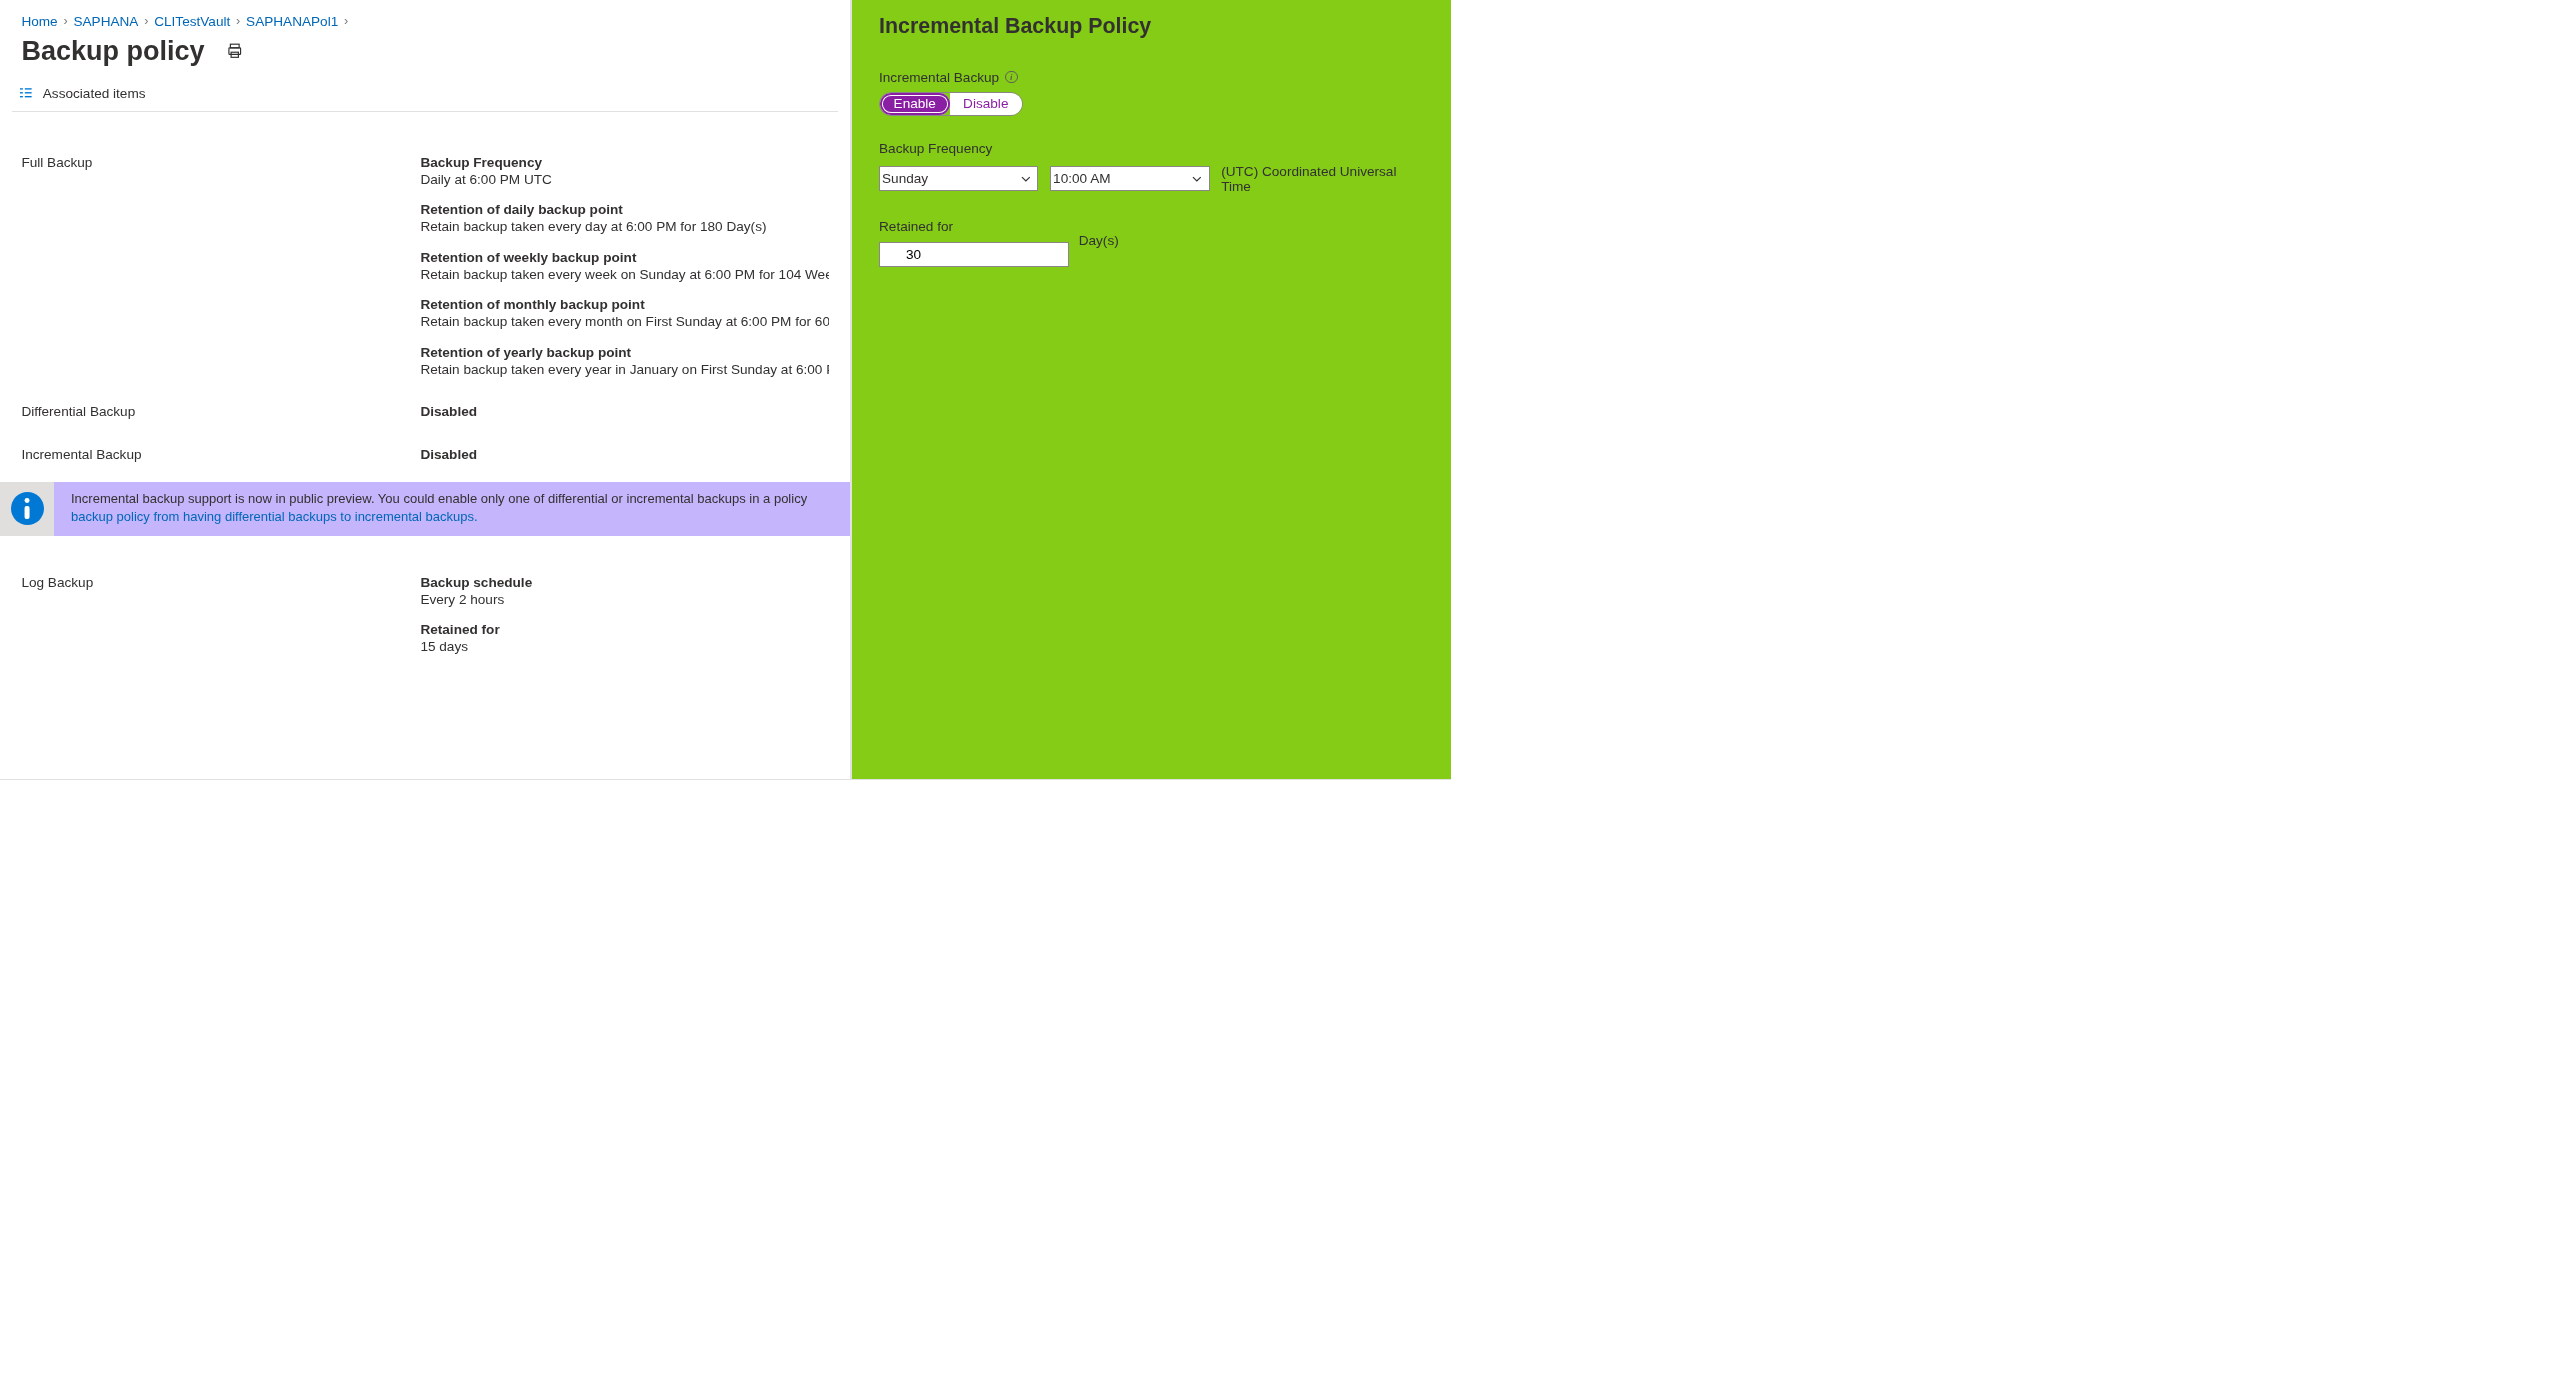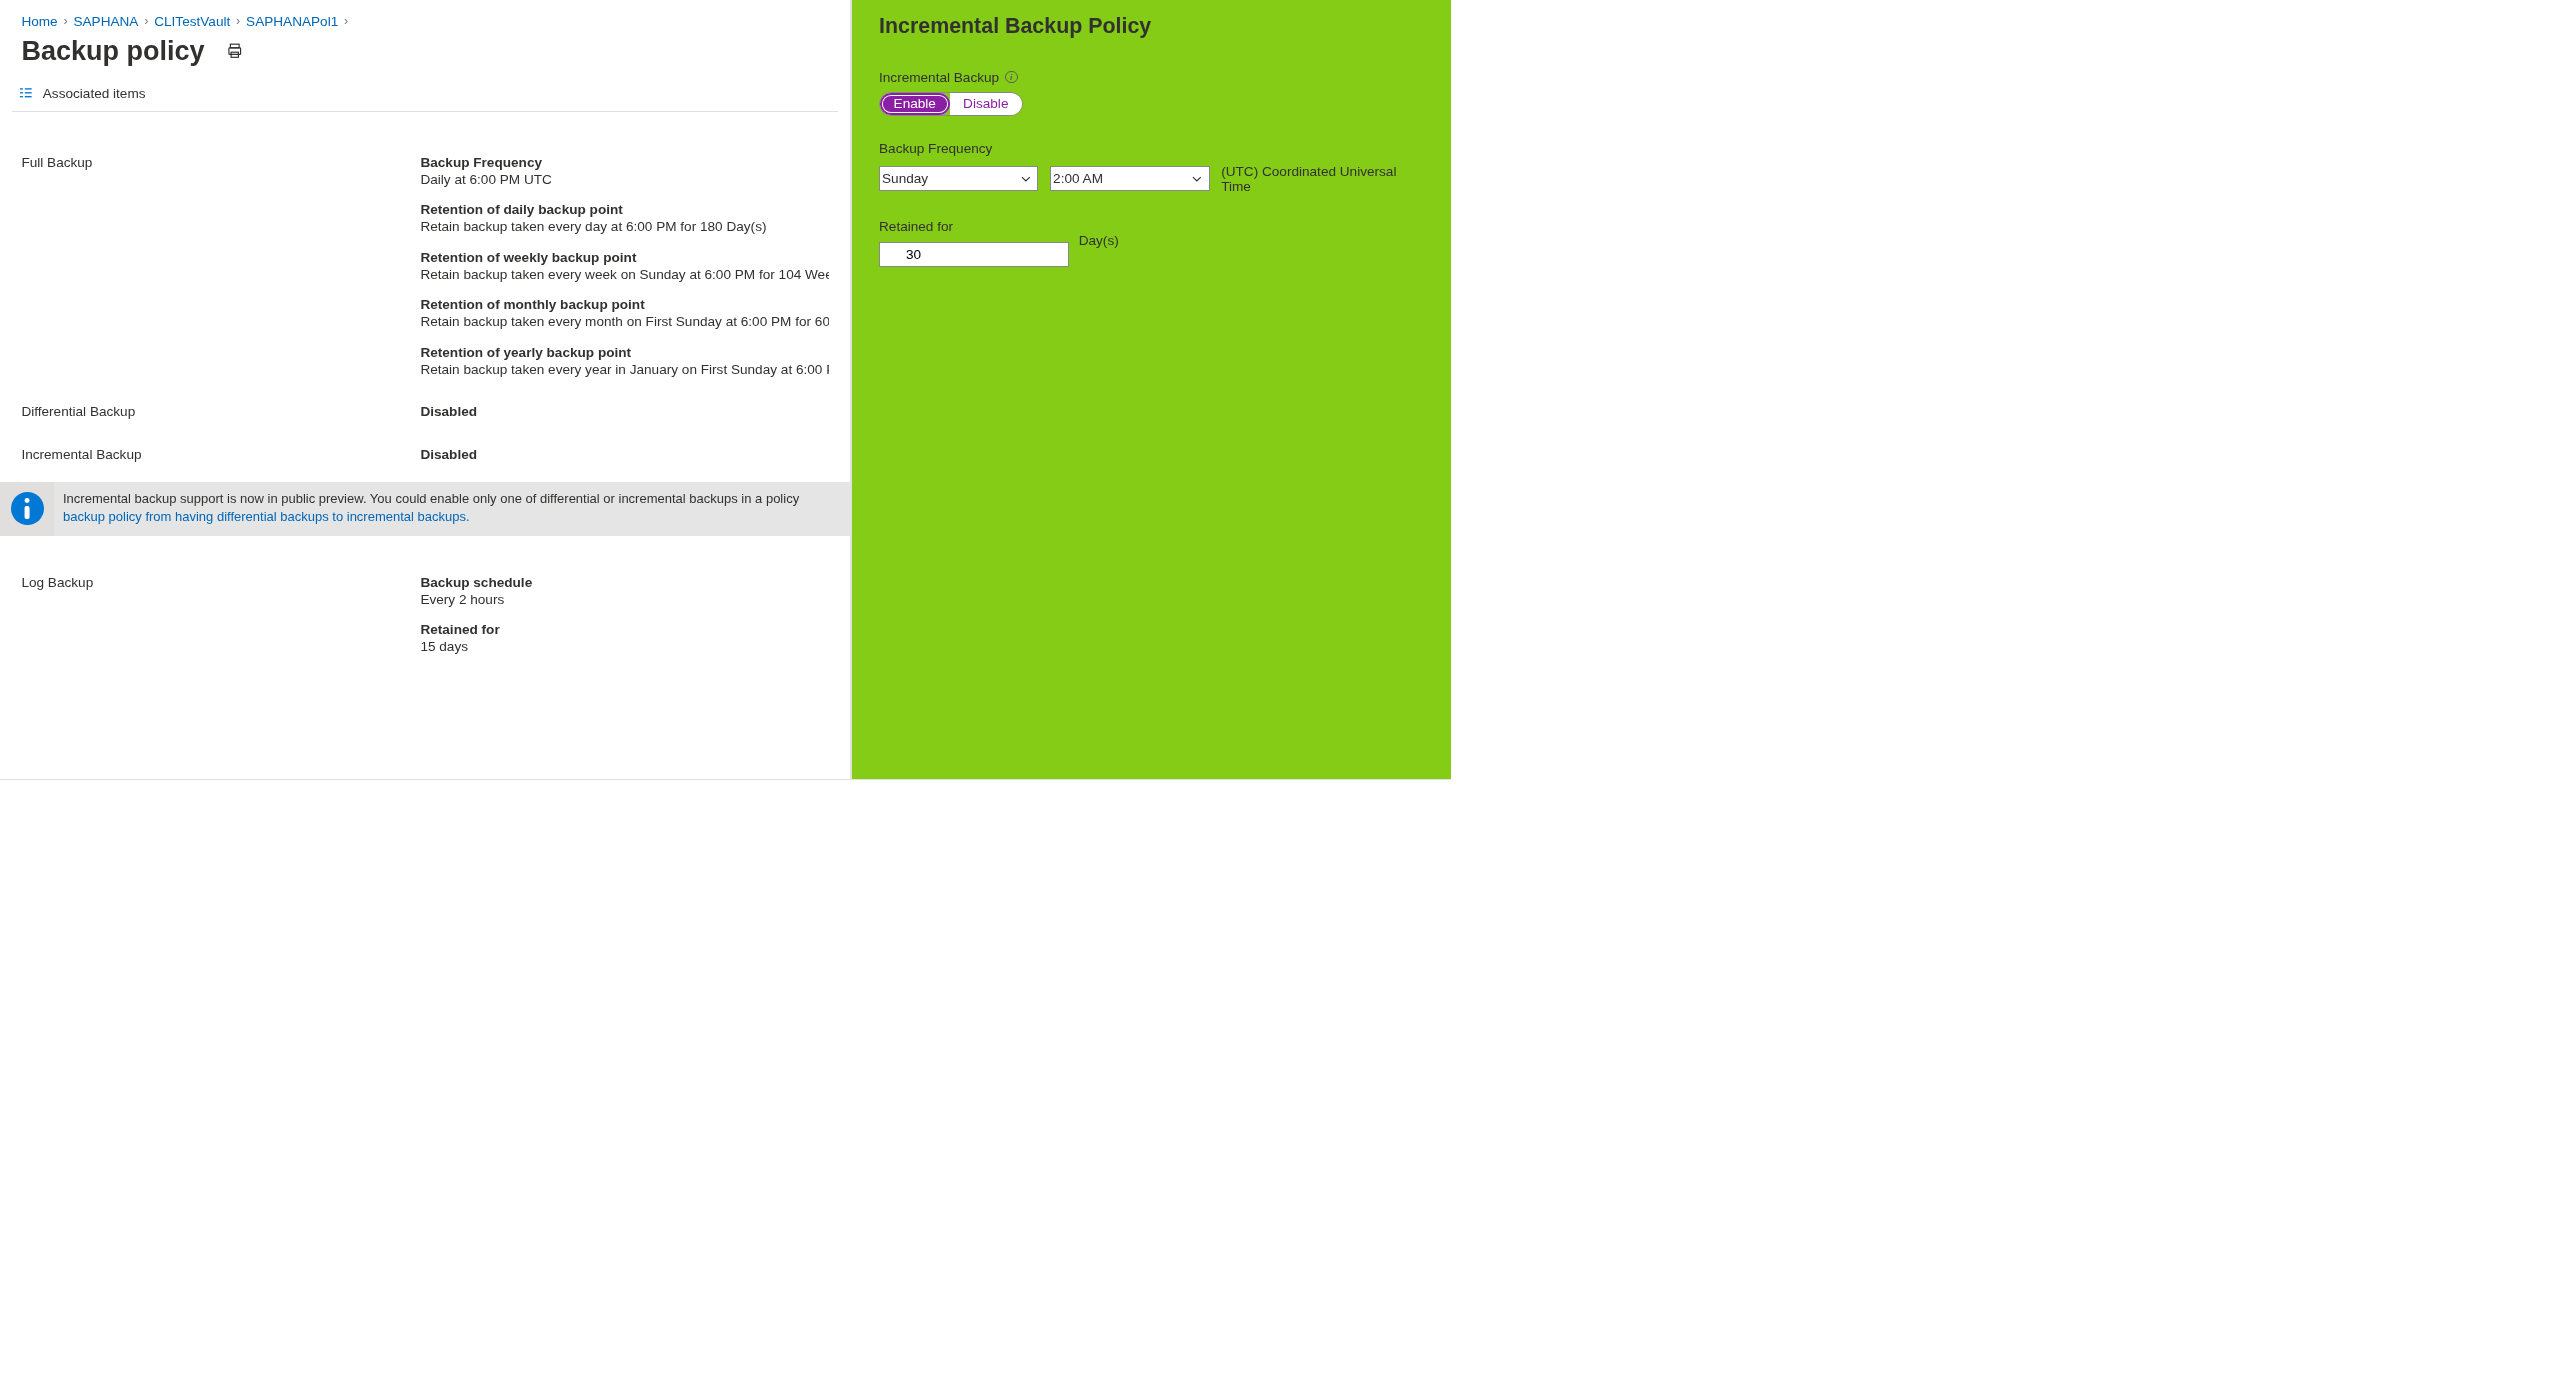--- a/index.html
+++ b/index.html
@@ -92,24 +92,24 @@
     text-overflow: clip;
   }
   .kv .v {
     font-size: 13.6px;
     color: #323130;
     white-space: nowrap;
     overflow: hidden;
     text-overflow: clip;
   }
   .info-banner {
-    background: #e5e5e5;
+    background: #c4b5fd;
     display: flex;
     align-items: flex-start;
-    gap: 9px;
+    gap: 17px;
     padding: 0 0 0 0;
     margin: 0 -21.4px 39px -21.4px;
     overflow: hidden;
   }
   .info-banner .icon-box {
     background: #e1dfdd;
     width: 54px;
     height: 54px;
     display: flex;
     align-items: center;
@@ -378,21 +378,21 @@
 
   <div class="field-label">Backup Frequency</div>
   <div class="freq-row">
     <div class="select day">
       <span>Sunday</span>
       <svg class="chev" viewBox="0 0 12 12" fill="none" stroke="#323130" stroke-width="1.2">
           <polyline points="2,4 6,8 10,4"></polyline>
         </svg>
     </div>
     <div class="select time">
-      <span>2:00 AM</span>
+      <span>10:00 AM</span>
       <svg class="chev" viewBox="0 0 12 12" fill="none" stroke="#323130" stroke-width="1.2">
           <polyline points="2,4 6,8 10,4"></polyline>
         </svg>
     </div>
     <span class="tz-text">(UTC) Coordinated Universal Time</span>
   </div>
 
   <div class="field-label">Retained for</div>
   <div class="retain-row">
     <input class="num-input" value="30" style="">

